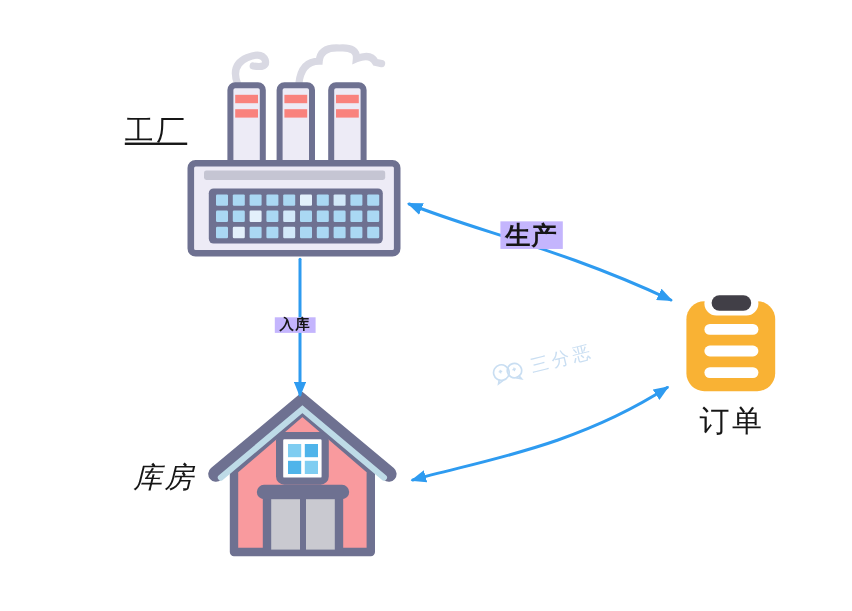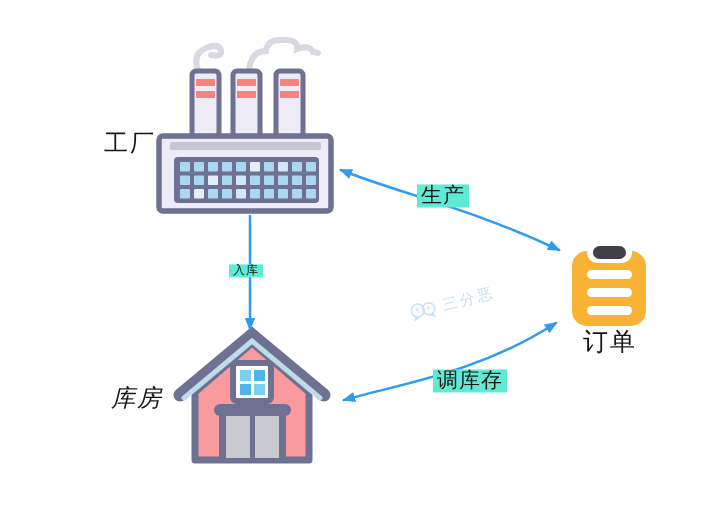--- a/index.html
+++ b/index.html
@@ -13,21 +13,21 @@
   .artwork { position: absolute; left: 0; top: 0; }
   .label {
     position: absolute;
     transform: translate(-50%, -50%);
     color: #161616;
     white-space: nowrap;
     letter-spacing: 2px;
     line-height: 1.1;
   }
   .node-label { font-size: 24px; }
-  .edge-label { font-size: 21px; background: #5eead4; padding: 0 4px; letter-spacing: 1px; }
+  .edge-label { font-size: 21px; background: #c4b5fd; padding: 0 4px; letter-spacing: 1px; font-weight: bold; }
   .watermark {
     position: absolute;
     left: 452px; top: 303px;
     transform: translate(-50%, -50%) rotate(-14deg);
     display: flex; align-items: center; gap: 4px;
     color: #c9def2;
     font-size: 15px; letter-spacing: 3px;
     user-select: none;
   }
 </style>
@@ -136,27 +136,26 @@
       </g>
     </g>
 
     <g fill="none" stroke="#2e9bf0" stroke-width="2.5" stroke-linecap="round">
       <path d="M 341 170 C 395 192, 470 208, 559 250" marker-start="url(#ah)" marker-end="url(#ah)"></path>
       <path d="M 250 216 L 250 329" marker-end="url(#ah)"></path>
       <path d="M 344 400 C 400 384, 478 373, 556 323" marker-start="url(#ah)" marker-end="url(#ah)"></path>
     </g>
   </svg>
 
-  <div class="label node-label" style="left:130px; top:143px;">工厂</div>
+  <div class="label node-label" style="left:130px; top:109px;text-decoration:underline;">工厂</div>
   <div class="label node-label" style="left:137px; top:398px;font-style:italic;">库房</div>
-  <div class="label node-label" style="left:610px; top:342px; font-size:25px;">订单</div>
+  <div class="label node-label" style="left:610px; top:353px; font-size:25px;font-family:Liberation Mono, monospace;">订单</div>
 
   <div class="label edge-label" style="left:443px; top:196px;">生产</div>
   <div class="label edge-label" style="left:246px; top:271px; font-size:12px;">入库</div>
-  <div class="label edge-label" style="left:470px; top:381px;">调库存</div>
 
   <div class="watermark">
     <svg width="30" height="20" viewBox="0 0 30 20" fill="none" stroke="#c9def2" stroke-width="1.4">
       <circle cx="9" cy="9" r="6.5"></circle>
       <path d="M 6 14 L 4.5 17.5 L 9.5 15.4"></path>
       <circle cx="20" cy="10" r="6"></circle>
       <path d="M 22.5 15 L 24 18 L 19.5 16"></path>
       <path d="M 7 8 L 10 8 M 8.5 6.5 L 8.5 9.5" stroke-width="1.1"></path>
       <path d="M 18.5 9 L 21.5 9 M 20 7.5 L 20 10.5" stroke-width="1.1"></path>
     </svg>

